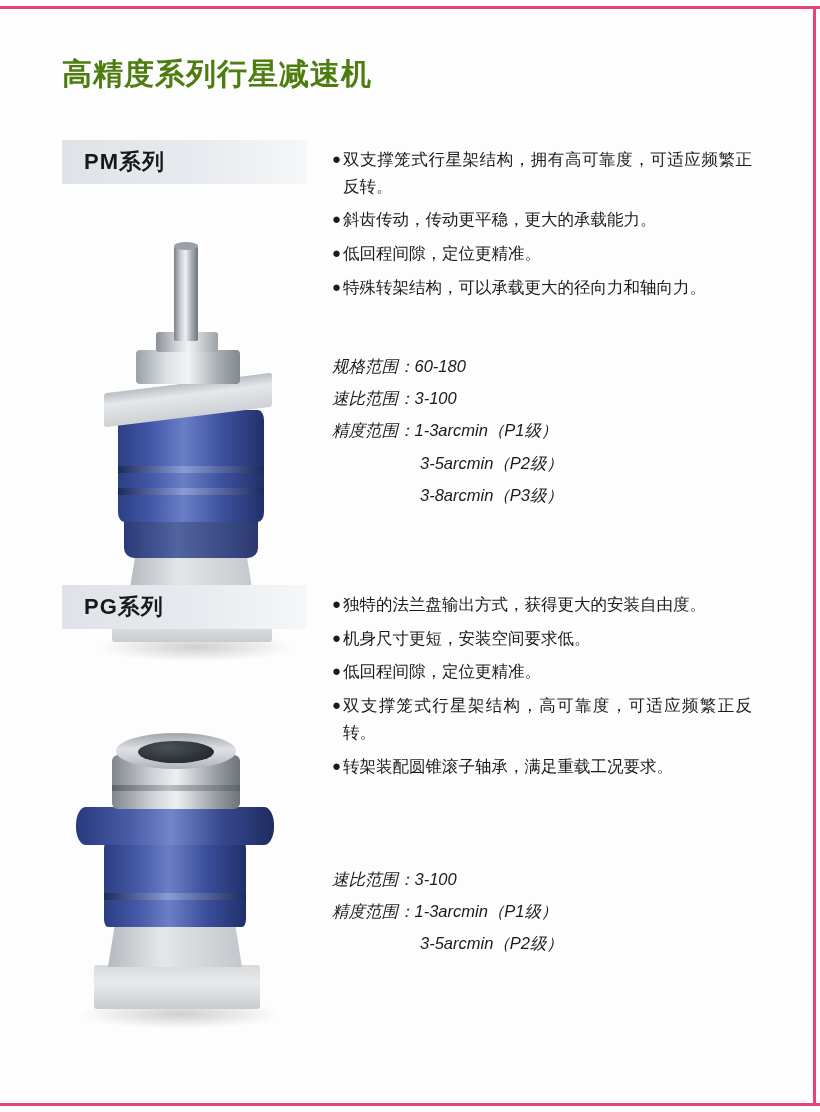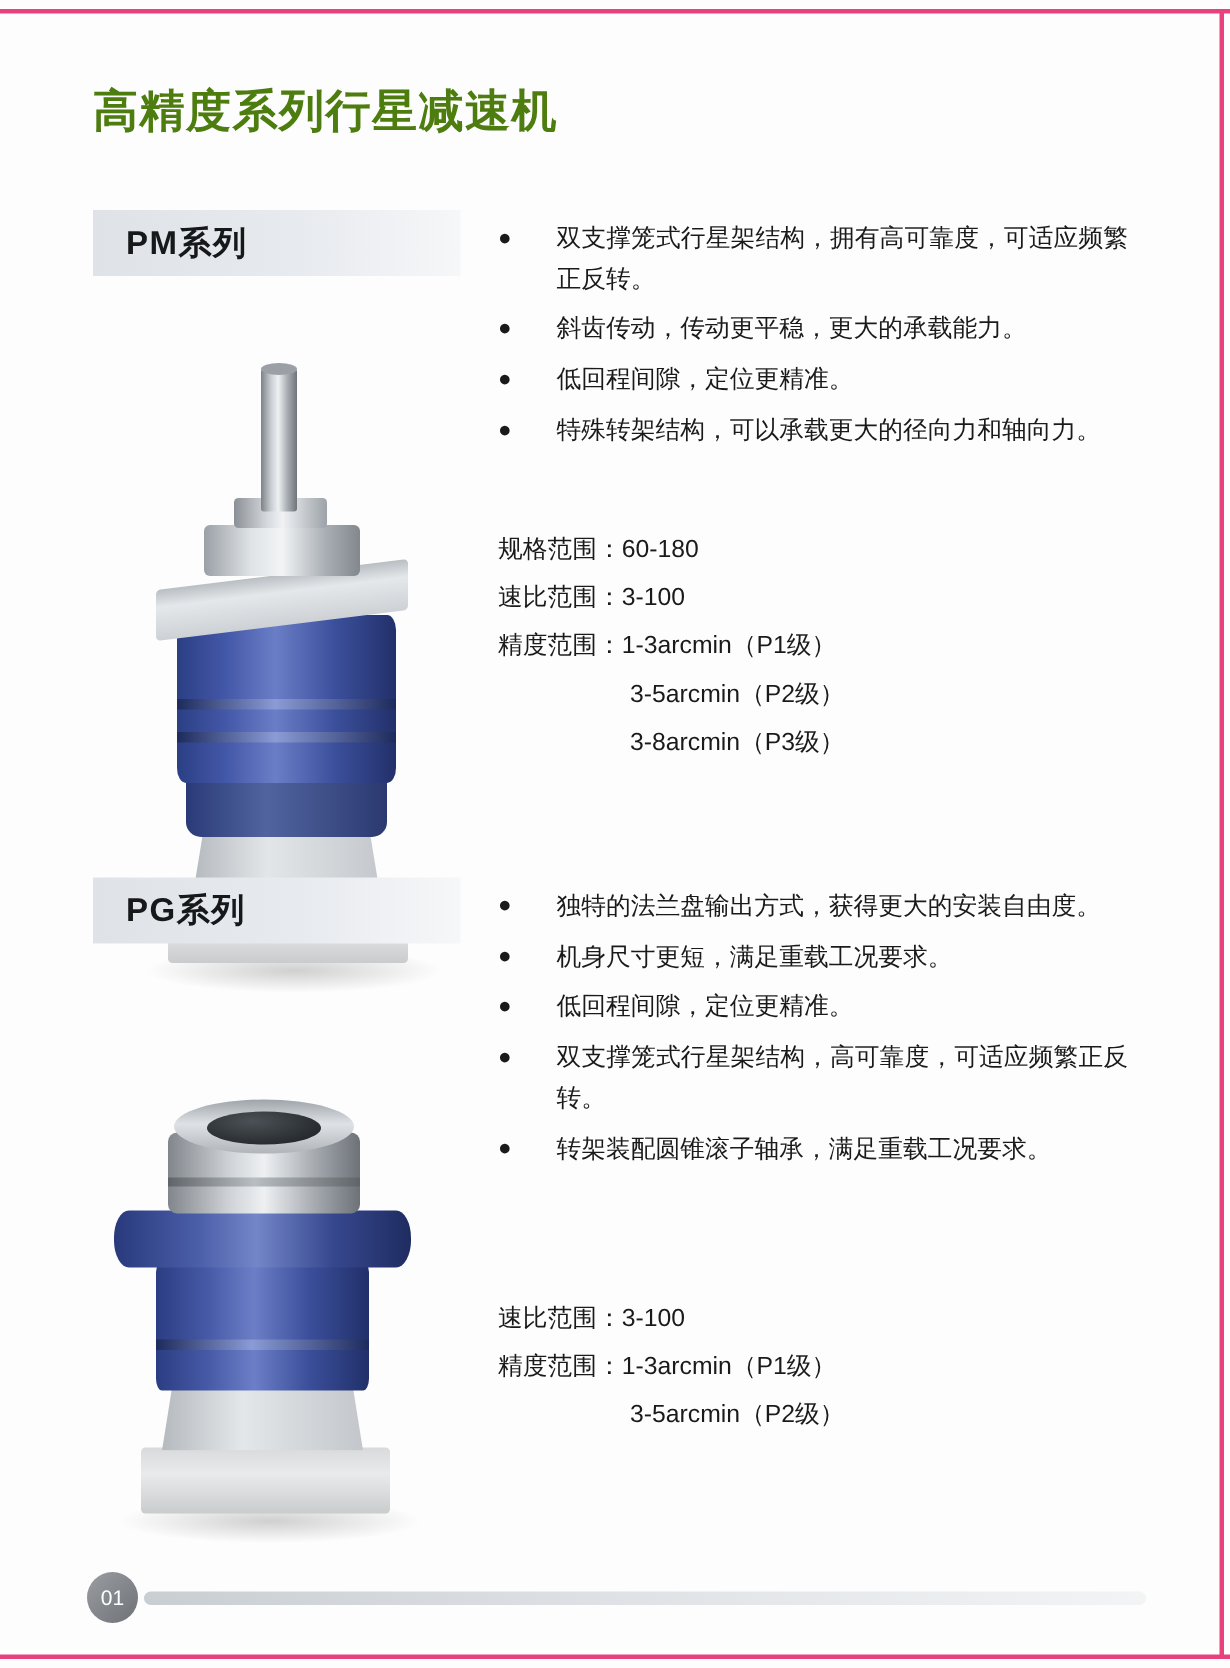--- a/index.html
+++ b/index.html
@@ -94,32 +94,31 @@
   }
   .bullet .dot {
     flex: 0 0 auto;
     margin-right: 2px;
     font-size: 15px;
     line-height: 1.72;
   }
   .bullet .txt {
     flex: 1 1 auto;
     text-align: justify;
-    margin-left: 28px;
   }
 
   .specs {
     position: absolute;
     left: 332px;
     width: 430px;
     font-size: 16.5px;
     line-height: 1.95;
     color: #1a1a1a;
   }
-  .spec-line { white-space: pre; }
+  .spec-line { white-space: pre; font-style: italic; }
   .spec-line.indent { padding-left: 88px; }
 
   
   .product {
     position: absolute;
   }
   .pedestal {
     position: absolute;
     background: linear-gradient(to bottom, #d8dadb 0%, #e9eaeb 40%, #c9cccd 100%);
   }
@@ -334,21 +333,21 @@
       <div id="pg-hub-inner"></div>
     </div>
 
     <div class="bullets">
       <div class="bullet">
         <span class="dot">●</span>
         <span class="txt">独特的法兰盘输出方式，获得更大的安装自由度。</span>
       </div>
       <div class="bullet">
         <span class="dot">●</span>
-        <span class="txt">机身尺寸更短，满足重载工况要求。</span>
+        <span class="txt">机身尺寸更短，安装空间要求低。</span>
       </div>
       <div class="bullet">
         <span class="dot">●</span>
         <span class="txt">低回程间隙，定位更精准。</span>
       </div>
       <div class="bullet">
         <span class="dot">●</span>
         <span class="txt">双支撑笼式行星架结构，高可靠度，可适应频繁正反转。</span>
       </div>
       <div class="bullet">
@@ -357,18 +356,14 @@
       </div>
     </div>
 
     <div class="specs" style="top: 278px;">
       <div class="spec-line">速比范围：3-100</div>
       <div class="spec-line">精度范围：1-3arcmin（P1级）</div>
       <div class="spec-line indent">3-5arcmin（P2级）</div>
     </div>
   </div>
 
-  <div class="footer">
-    <div class="page-num-circle">01</div>
-    <div class="footer-bar"></div>
-  </div>
 
 </div>
 
 </body></html>

